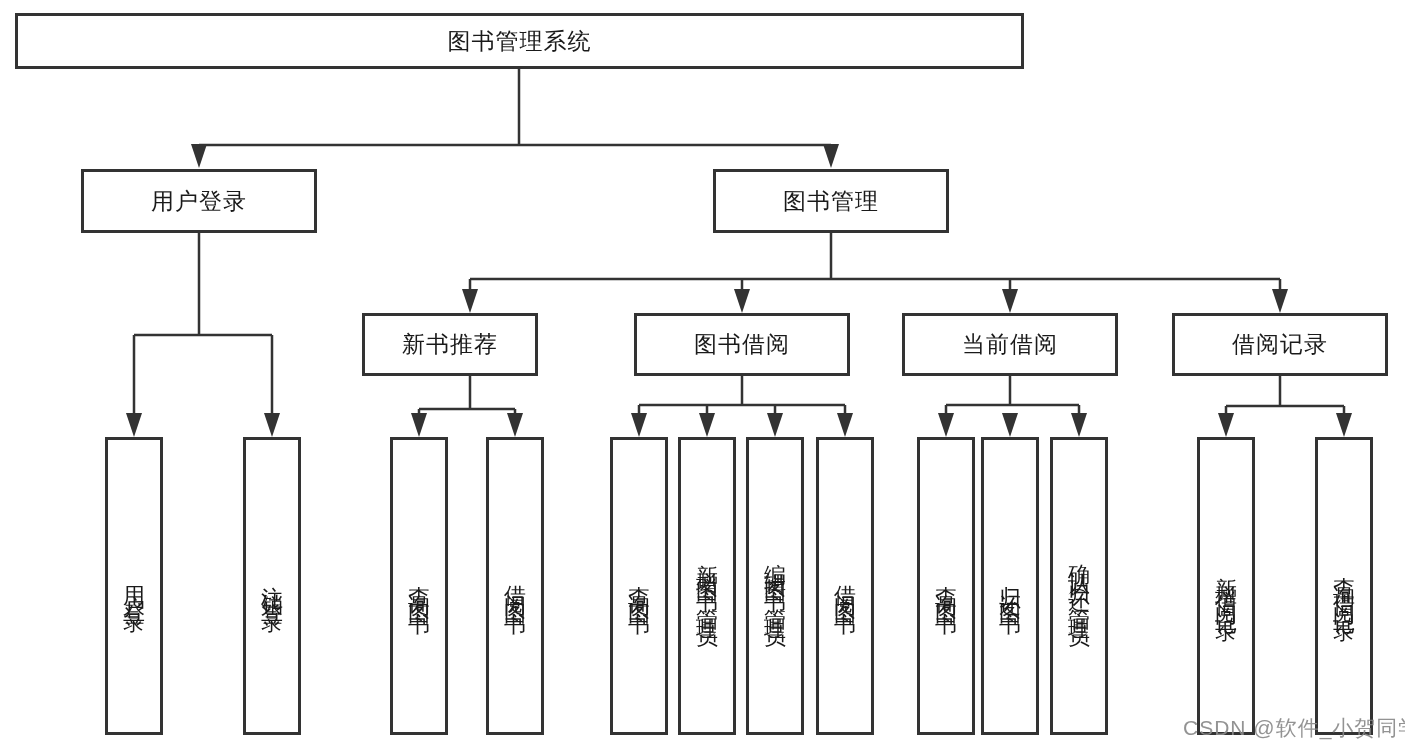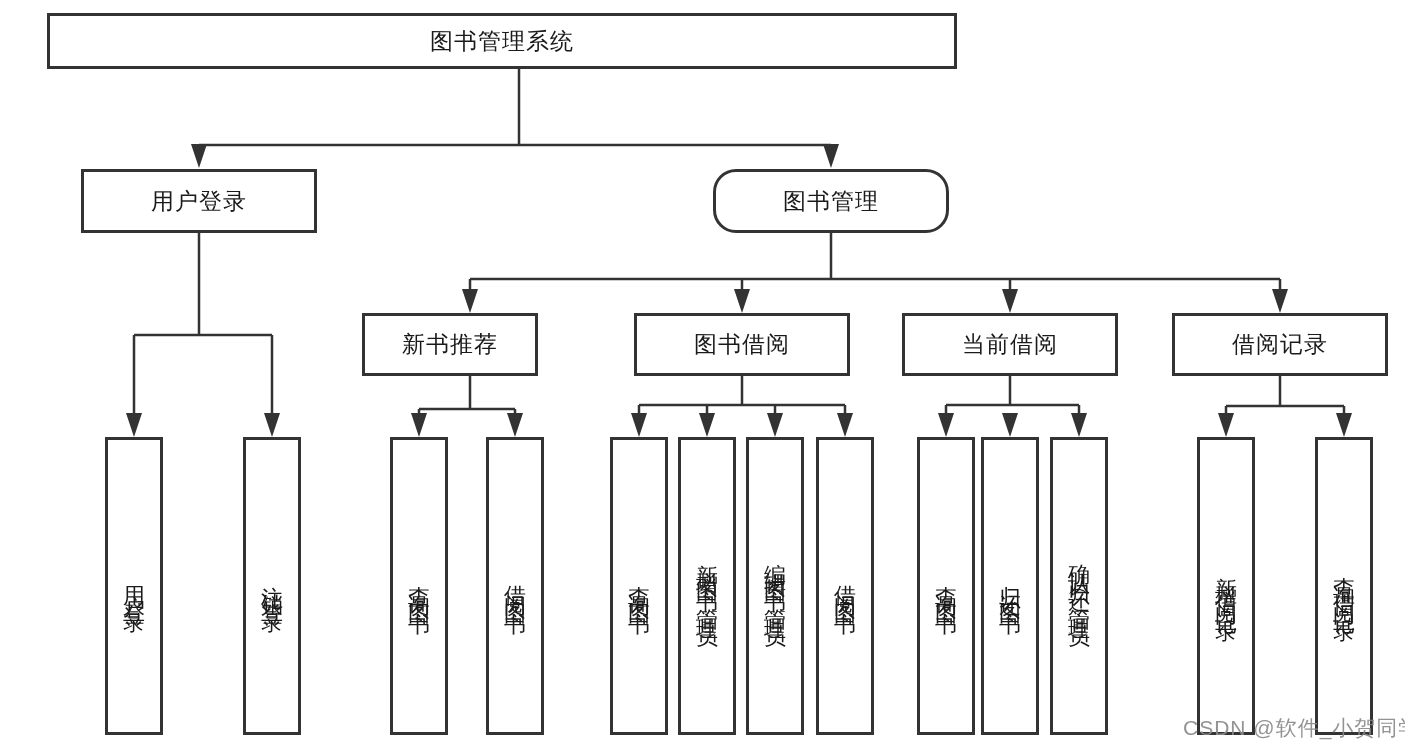--- a/index.html
+++ b/index.html
@@ -57,28 +57,28 @@
       <polygon class="ah" points="767,413 783,413 775,437"></polygon>
       <polygon class="ah" points="837,413 853,413 845,437"></polygon>
       <polygon class="ah" points="938,413 954,413 946,437"></polygon>
       <polygon class="ah" points="1002,413 1018,413 1010,437"></polygon>
       <polygon class="ah" points="1071,413 1087,413 1079,437"></polygon>
       <polygon class="ah" points="1218,413 1234,413 1226,437"></polygon>
       <polygon class="ah" points="1336,413 1352,413 1344,437"></polygon>
     </g>
   </svg>
 
-  <div class="hbox" style="left:15px; top:13px; width:910px; height:56px;margin-left:32px;">
+  <div class="hbox" style="left:15px; top:13px; width:1009px; height:56px;">
     <span>图书管理系统</span>
   </div>
 
   <div class="hbox" style="left:81px; top:169px; width:236px; height:64px;">
     <span>用户登录</span>
   </div>
-  <div class="hbox" style="left:713px; top:169px; width:236px; height:64px;border-radius:23px;">
+  <div class="hbox" style="left:713px; top:169px; width:236px; height:64px;">
     <span>图书管理</span>
   </div>
 
   <div class="hbox" style="left:362px; top:313px; width:176px; height:63px;">
     <span>新书推荐</span>
   </div>
   <div class="hbox" style="left:634px; top:313px; width:216px; height:63px;">
     <span>图书借阅</span>
   </div>
   <div class="hbox" style="left:902px; top:313px; width:216px; height:63px;">

